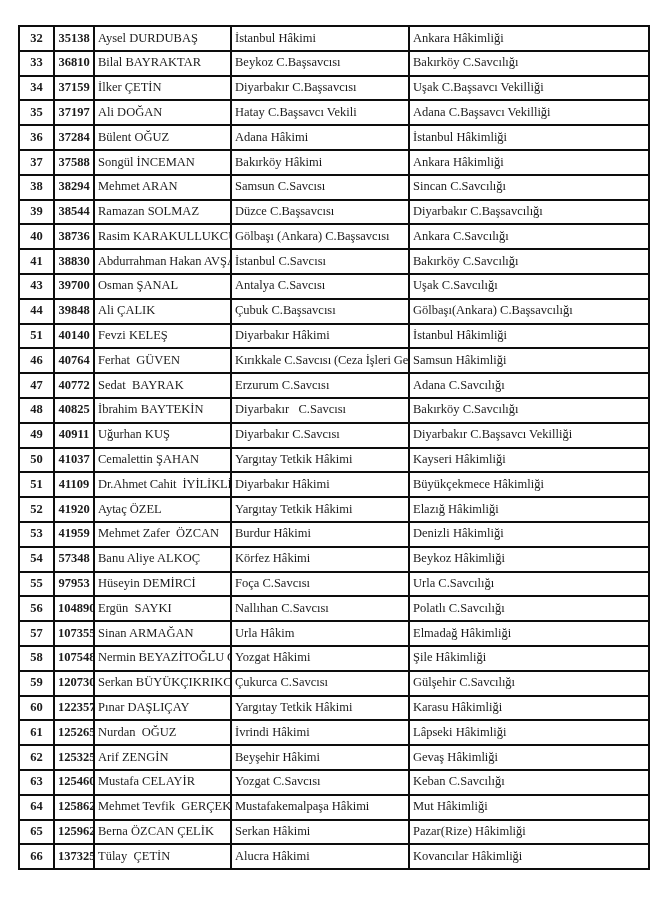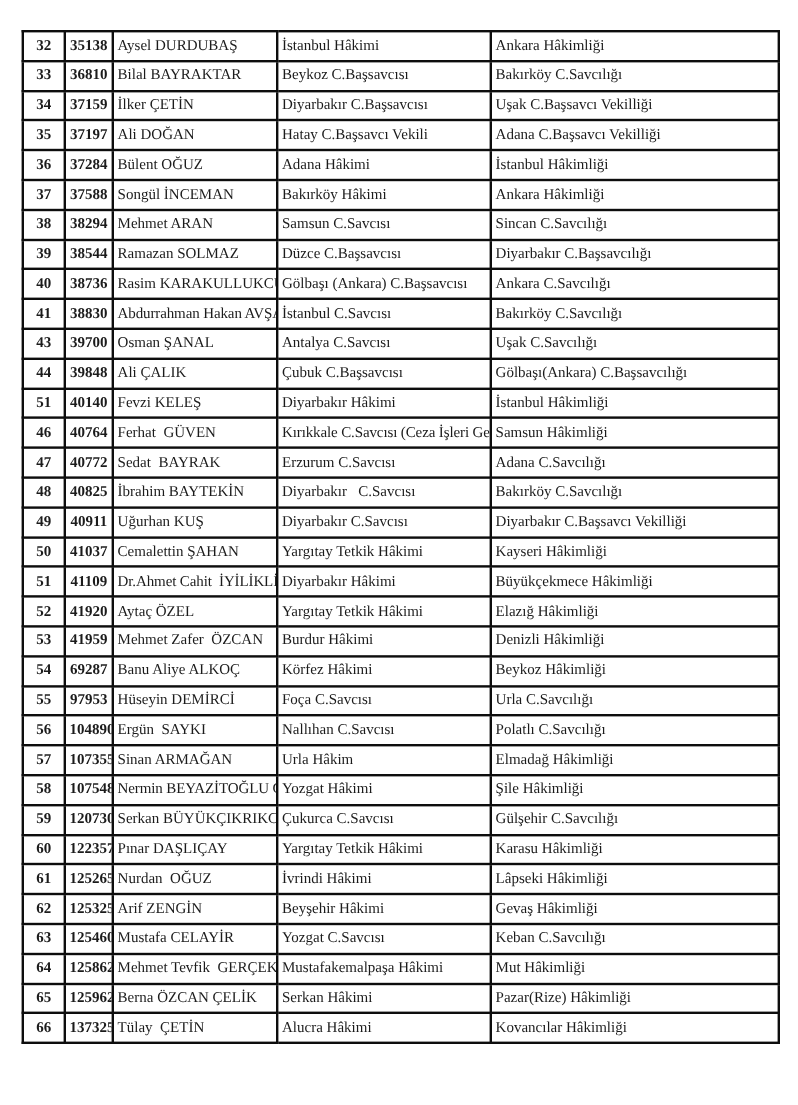--- a/index.html
+++ b/index.html
@@ -217,21 +217,21 @@
         </tr>
         <tr>
           <td class="col-no">53</td>
           <td class="col-reg">41959</td>
           <td class="col-name">Mehmet Zafer  ÖZCAN</td>
           <td class="col-from">Burdur Hâkimi</td>
           <td class="col-to">Denizli Hâkimliği</td>
         </tr>
         <tr>
           <td class="col-no">54</td>
-          <td class="col-reg">69287</td>
+          <td class="col-reg">57348</td>
           <td class="col-name">Banu Aliye ALKOÇ</td>
           <td class="col-from">Körfez Hâkimi</td>
           <td class="col-to">Beykoz Hâkimliği</td>
         </tr>
         <tr>
           <td class="col-no">55</td>
           <td class="col-reg">97953</td>
           <td class="col-name">Hüseyin DEMİRCİ</td>
           <td class="col-from">Foça C.Savcısı</td>
           <td class="col-to">Urla C.Savcılığı</td>

